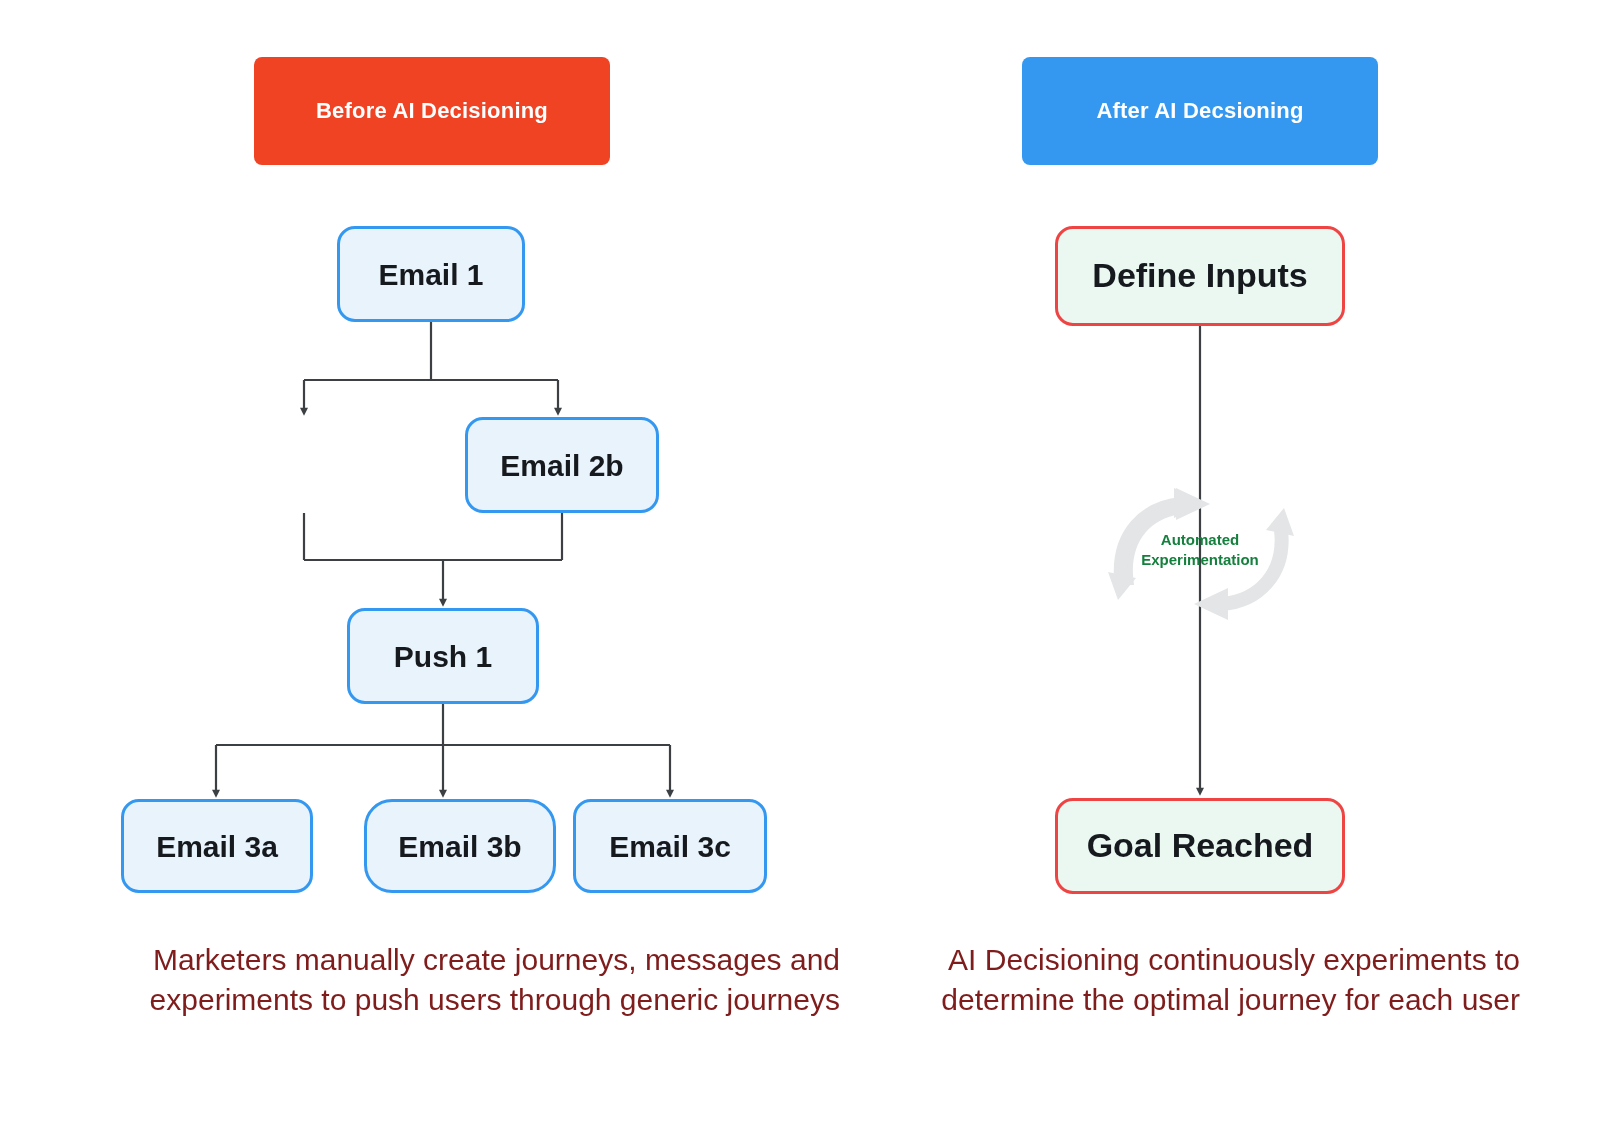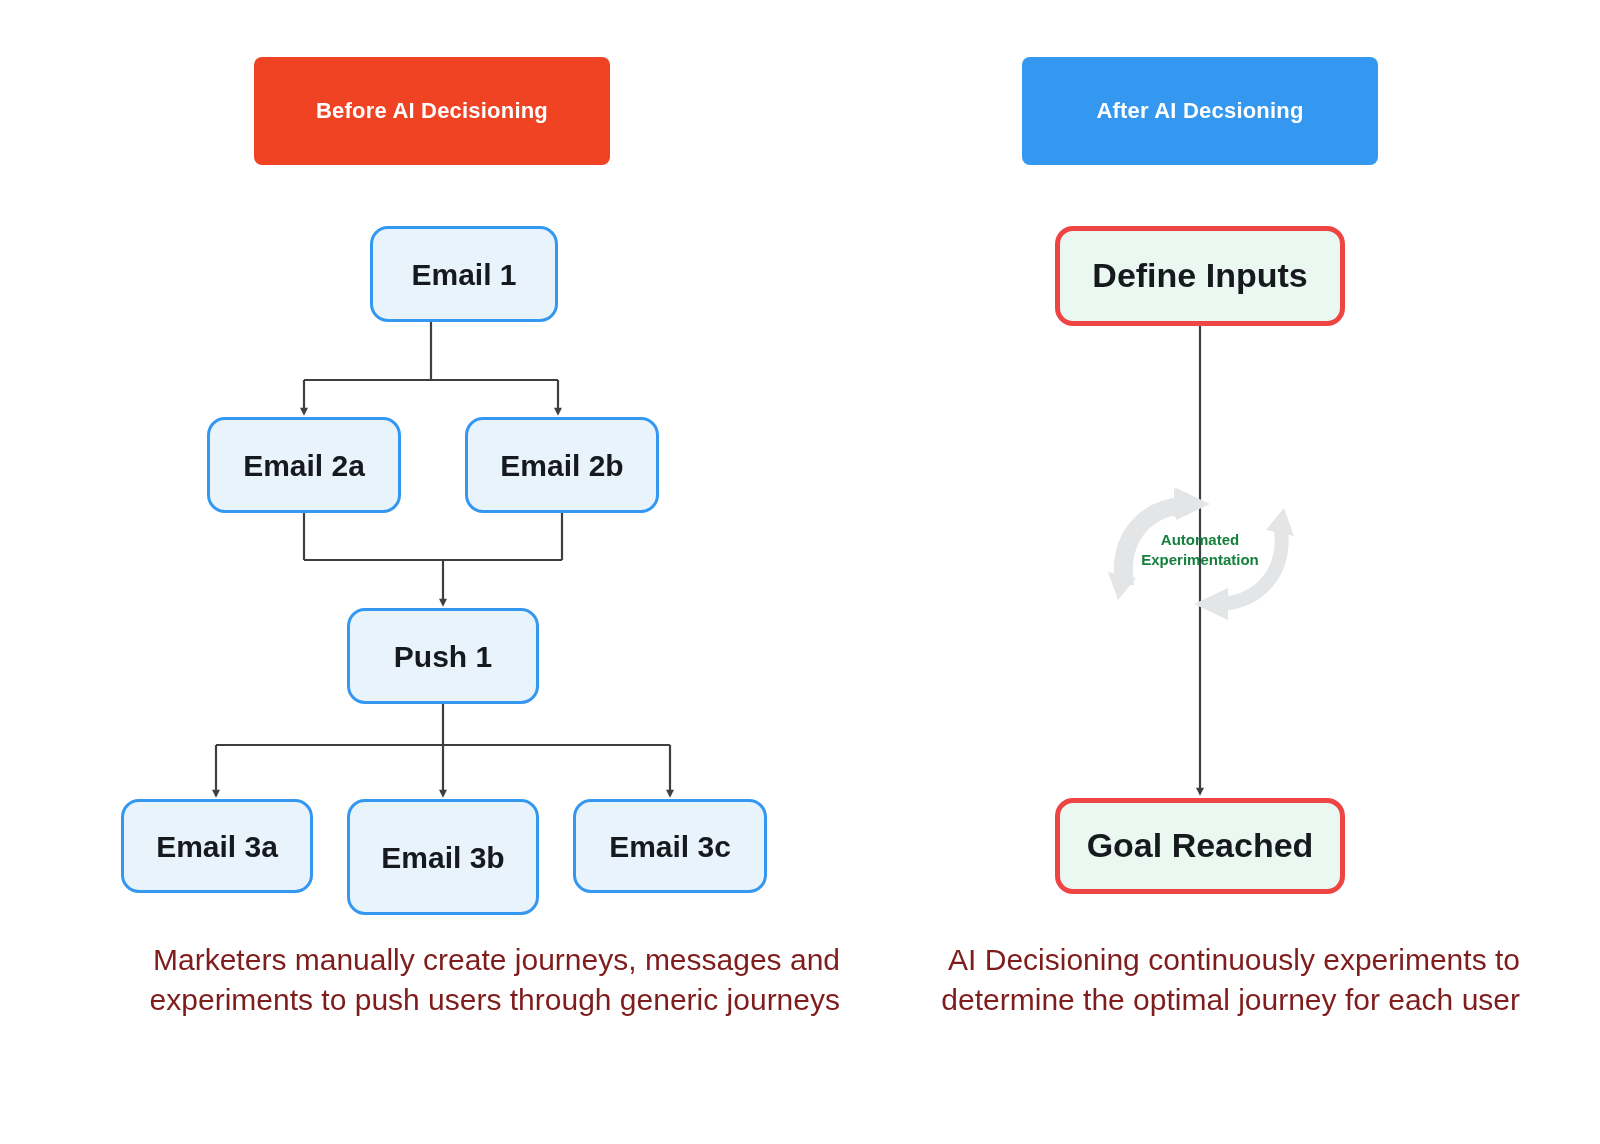--- a/index.html
+++ b/index.html
@@ -61,31 +61,31 @@
     text-align: center;
     line-height: 1.1;
   }
   .node-blue {
     background: #E9F3FC;
     border: 3px solid #3498F0;
     font-size: 30px;
   }
   .node-green {
     background: #EAF8F1;
-    border: 5px solid #ef4444;
+    border: 3px solid #ef4444;
     font-size: 34px;
   }
 
   
-  #node-email1    { left: 337px; top: 226px; width: 188px; height: 96px; margin-left: 33px; }
+  #node-email1    { left: 337px; top: 226px; width: 188px; height: 96px; }
   #node-email2a   { left: 207px; top: 417px; width: 194px; height: 96px; }
   #node-email2b   { left: 465px; top: 417px; width: 194px; height: 96px; text-align: center; }
   #node-push1     { left: 347px; top: 608px; width: 192px; height: 96px; }
   #node-email3a   { left: 121px; top: 799px; width: 192px; height: 94px; }
-  #node-email3b   { left: 347px; top: 799px; width: 192px; height: 116px; }
+  #node-email3b   { left: 364px; top: 799px; width: 192px; height: 94px; border-radius: 28px; }
   #node-email3c   { left: 573px; top: 799px; width: 194px; height: 94px; }
 
   
   #node-define    { left: 1055px; top: 226px; width: 290px; height: 100px; }
   #node-goal      { left: 1055px; top: 798px; width: 290px; height: 96px; }
 
   
   .connectors {
     position: absolute;
     left: 0;
@@ -202,23 +202,20 @@
     </g>
     <g fill="#E3E5E6">
       <path d="M1294,536 L1266,530 L1284,508 Z"></path>
     </g>
   </svg>
 
   <div class="node node-blue" id="node-email1">
     <span>Email 1</span>
   </div>
 
-  <div class="node node-blue" id="node-email2a">
-    <span>Email 2a</span>
-  </div>
 
   <div class="node node-blue" id="node-email2b">
     <span>Email 2b</span>
   </div>
 
   <div class="node node-blue" id="node-push1">
     <span>Push 1</span>
   </div>
 
   <div class="node node-blue" id="node-email3a">

